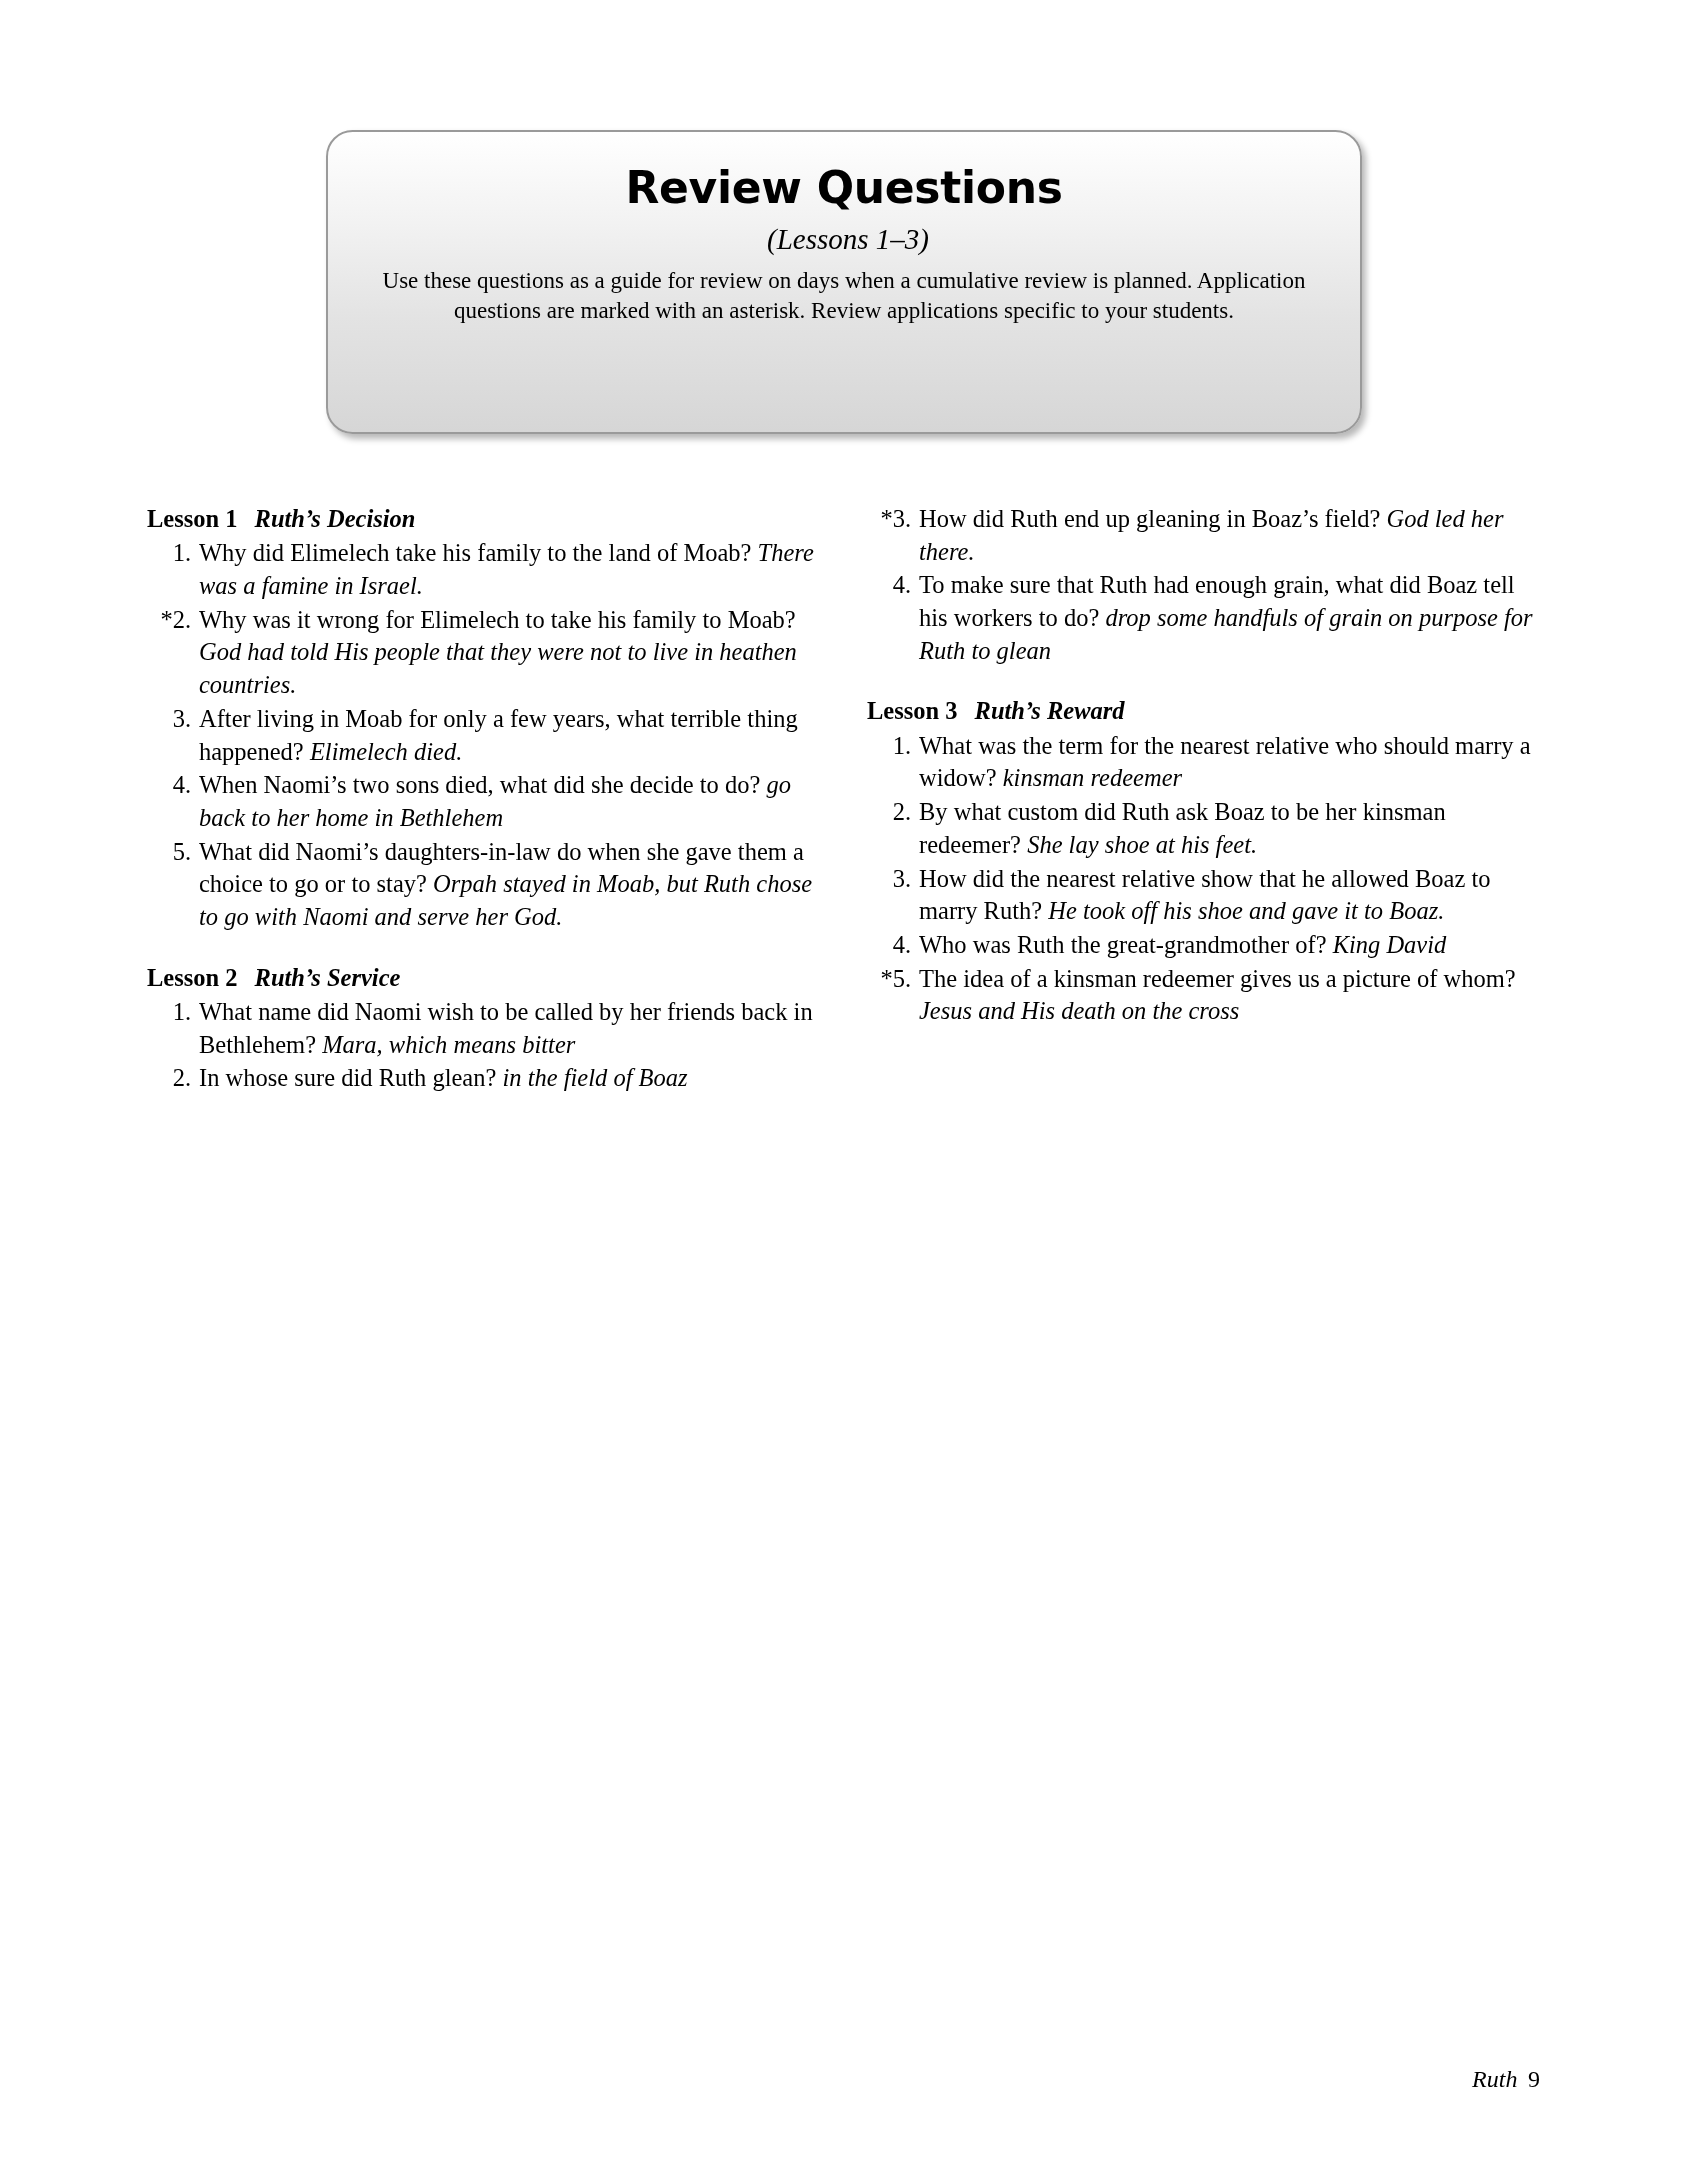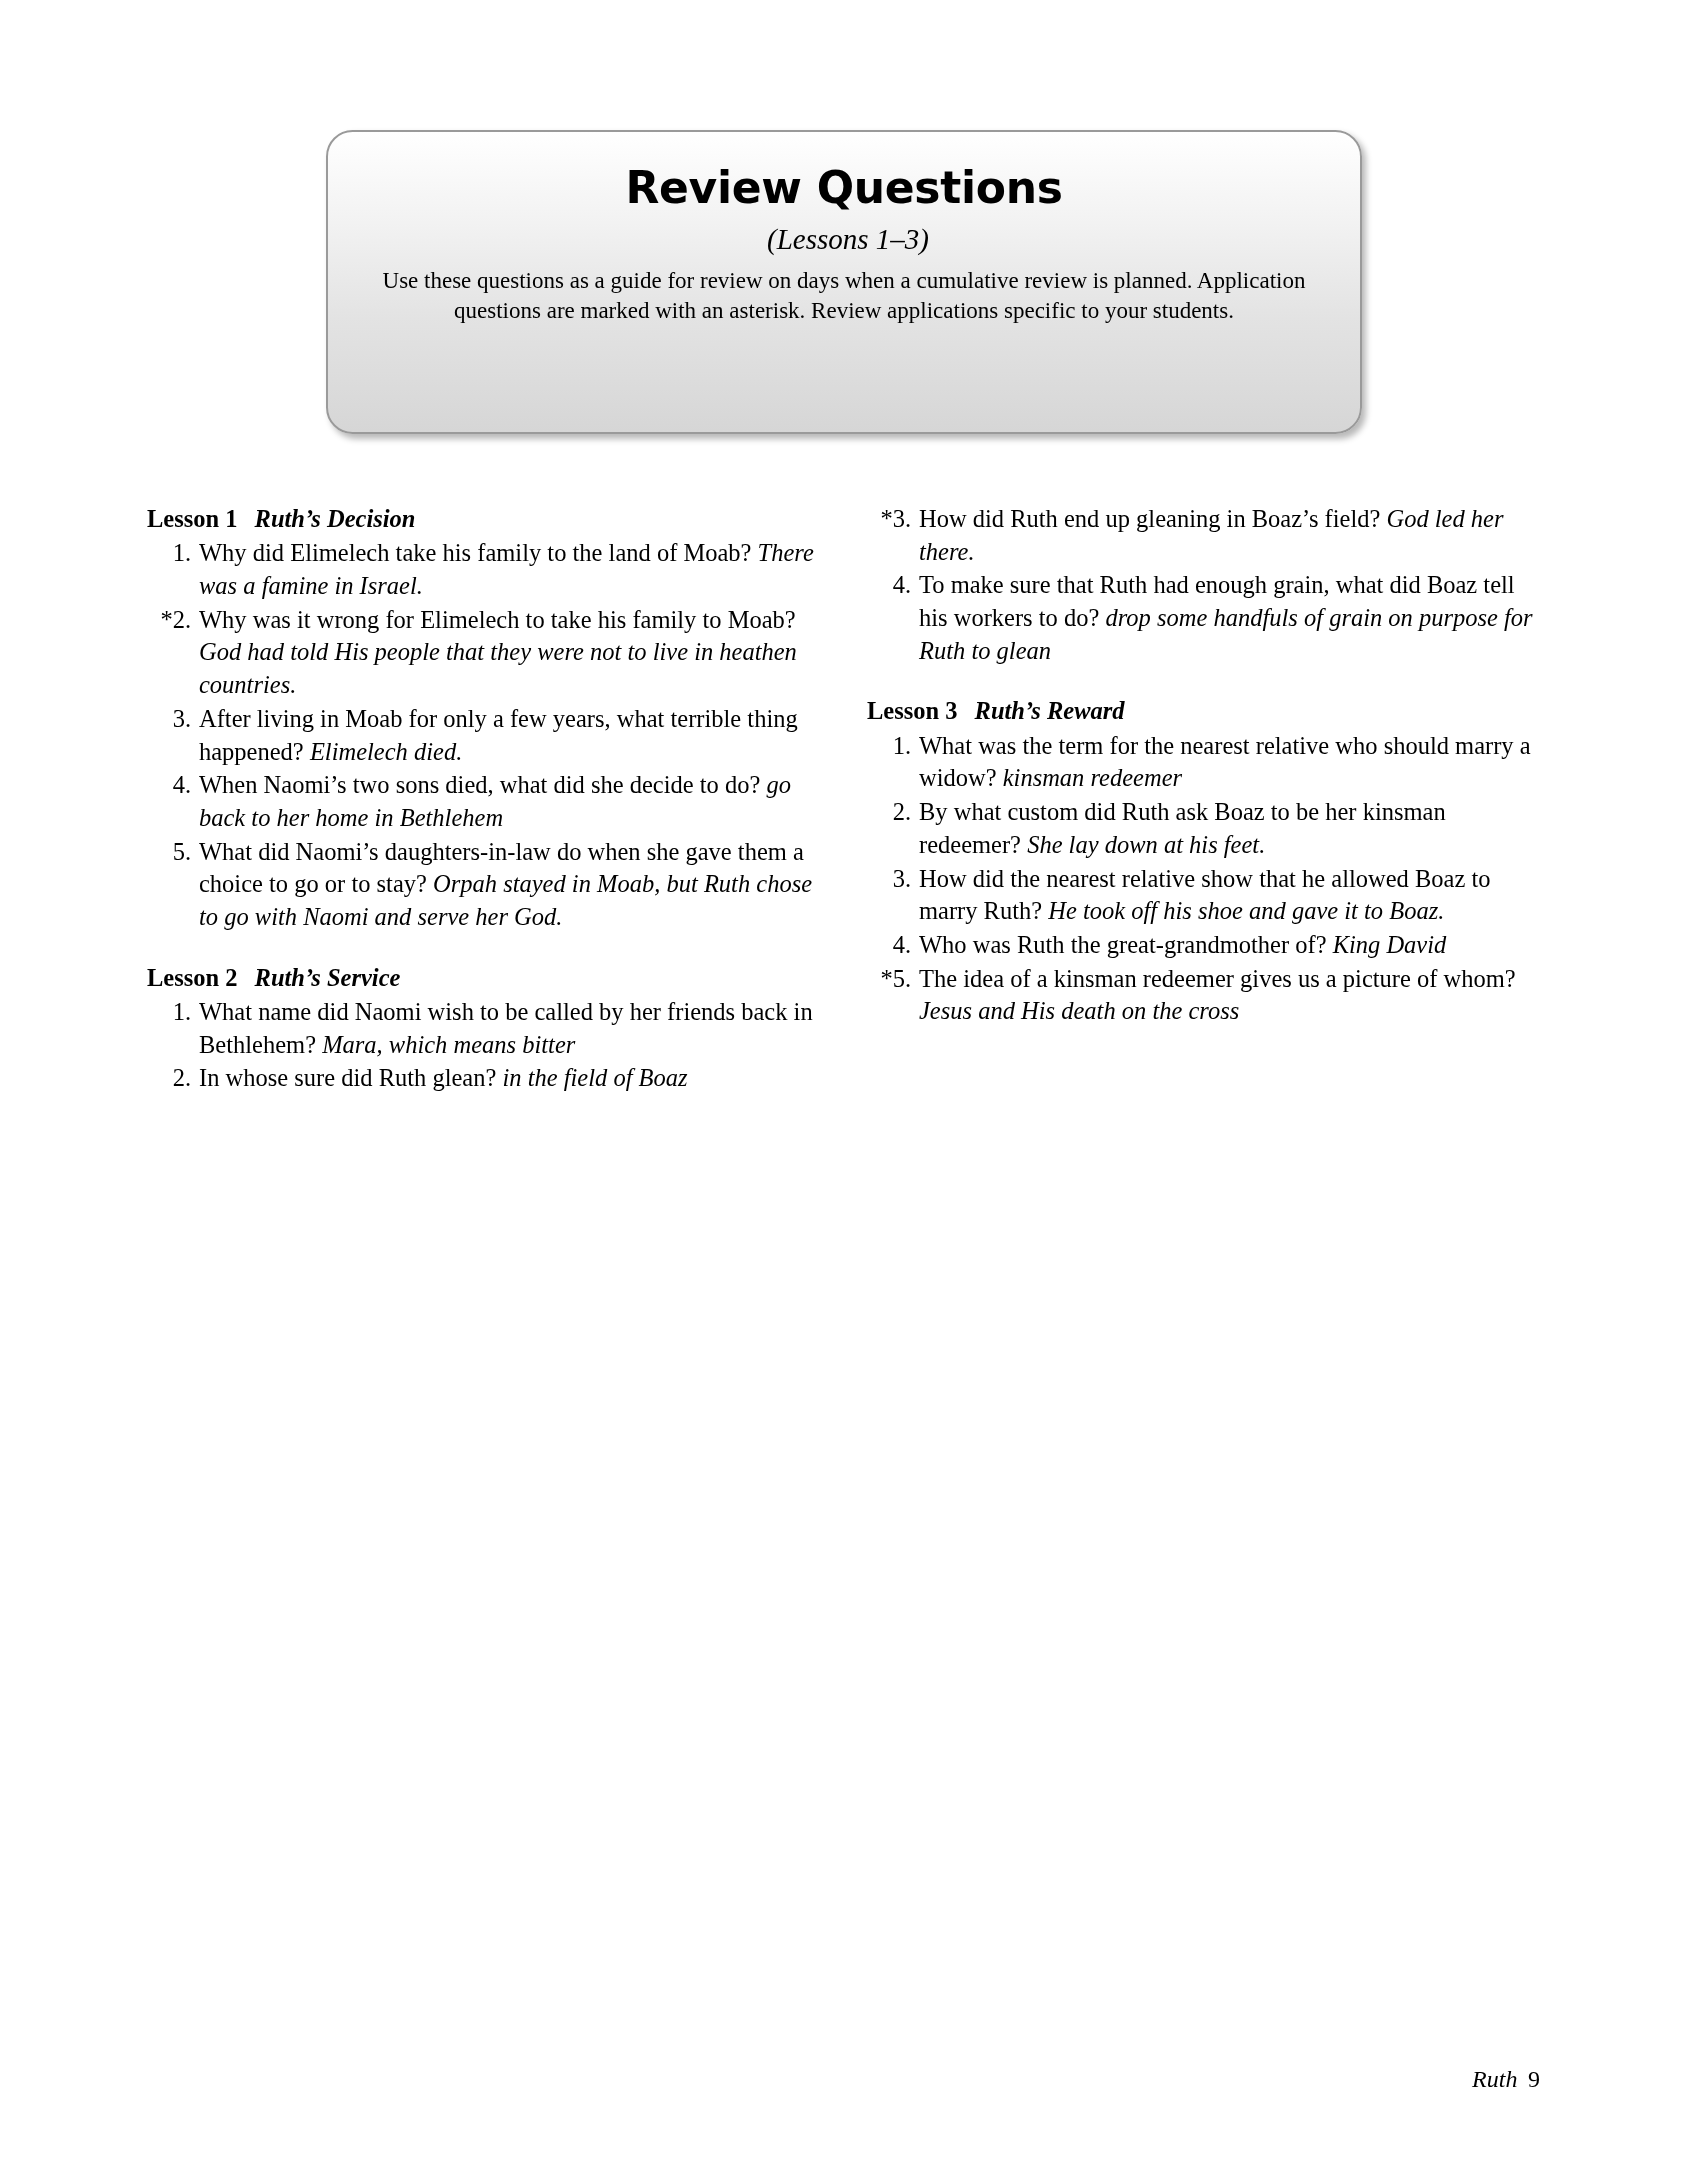--- a/index.html
+++ b/index.html
@@ -186,21 +186,21 @@
 
   <div class="lesson-block" style="margin-top:28px;">
     <div class="lesson-heading">
       <span class="lesson-label">Lesson 3</span><span class="lesson-topic">Ruth’s Reward</span>
     </div>
     <ol class="qlist">
       <li>
         <span class="num">1.</span><span>What was the term for the nearest relative who should marry a widow?</span> <span class="answer">kinsman redeemer</span>
       </li>
       <li>
-        <span class="num">2.</span><span>By what custom did Ruth ask Boaz to be her kinsman redeemer?</span> <span class="answer">She lay down at his feet.</span>
+        <span class="num">2.</span><span>By what custom did Ruth ask Boaz to be her kinsman redeemer?</span> <span class="answer">She lay shoe at his feet.</span>
       </li>
       <li>
         <span class="num">3.</span><span>How did the nearest relative show that he allowed Boaz to marry Ruth?</span> <span class="answer">He took off his shoe and gave it to Boaz.</span>
       </li>
       <li>
         <span class="num">4.</span><span>Who was Ruth the great-grandmother of?</span> <span class="answer">King David</span>
       </li>
       <li>
         <span class="num">*5.</span><span>The idea of a kinsman redeemer gives us a picture of whom?</span> <span class="answer">Jesus and His death on the cross</span>
       </li>

